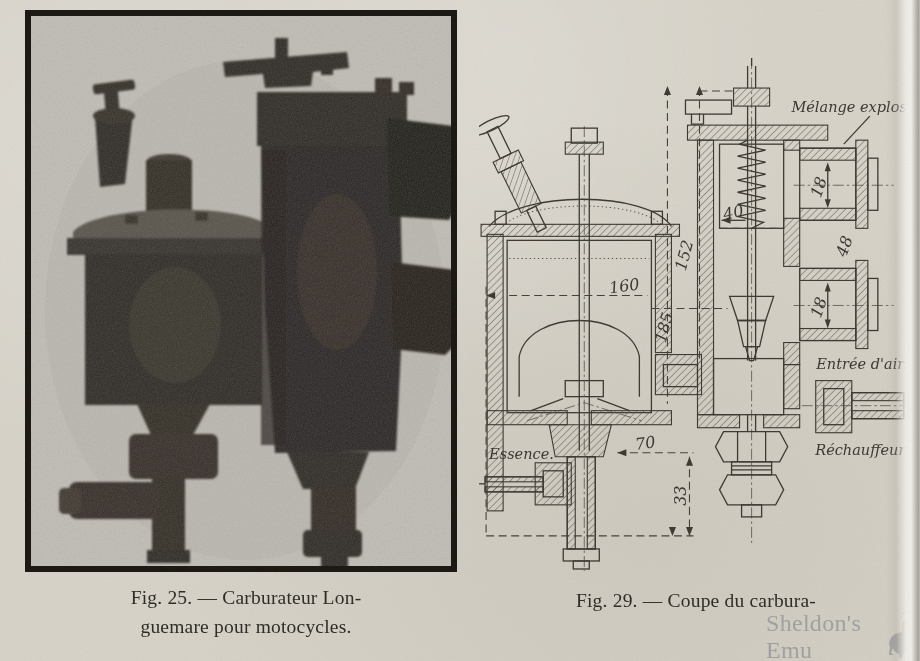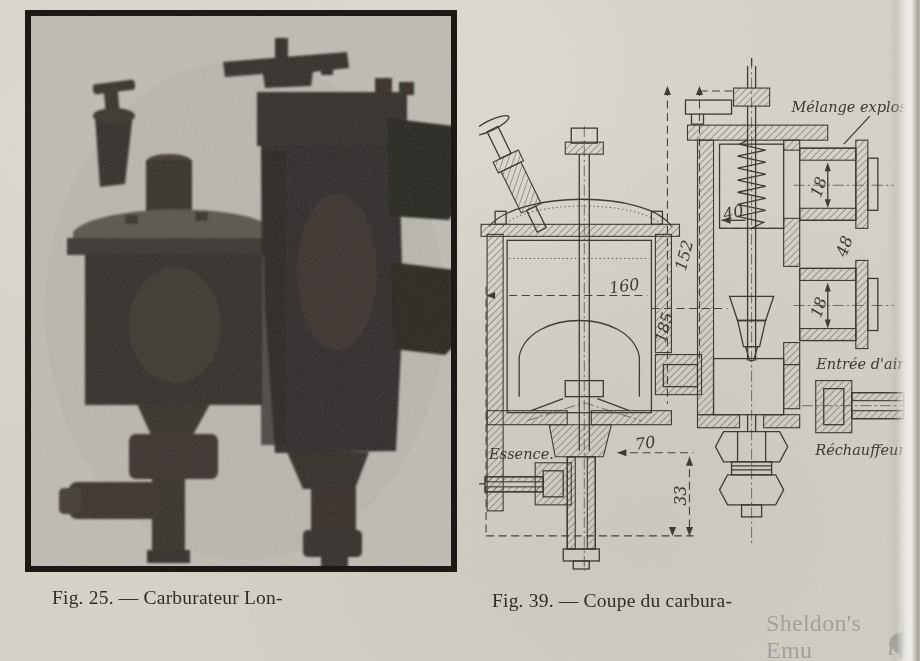--- a/index.html
+++ b/index.html
@@ -7,21 +7,21 @@
     width:920px;height:661px;position:relative;overflow:hidden;
     background:#d8d4ca;
     background-image:
       radial-gradient(ellipse at 15% 20%, rgba(255,255,255,.18), rgba(255,255,255,0) 45%),
       radial-gradient(ellipse at 70% 80%, rgba(120,114,104,.10), rgba(120,114,104,0) 55%),
       radial-gradient(ellipse at 55% 10%, rgba(255,255,255,.14), rgba(255,255,255,0) 40%);
     font-family:"Liberation Serif","DejaVu Serif",serif;
   }
   .photo-fig{position:absolute;left:25px;top:10px;width:432px;height:562px}
   .draw-fig{position:absolute;left:479px;top:58px;width:441px;height:517px}
-  .caption{position:absolute;text-align:left;font-size:19.5px;line-height:1.5;
+  .caption{position:absolute;text-align:center;font-size:19.5px;line-height:1.5;
     color:#2d2b26;letter-spacing:.2px}
   .cap25{left:52px;top:583px;width:388px}
   .cap26{left:492px;top:586px;width:408px}
   .caption .l2{display:block}
   .watermark{position:absolute;left:766px;top:610px;display:flex;align-items:flex-end;
     color:#a2a2a0;font-size:24px;letter-spacing:.3px}
   .watermark .emu{margin-left:2px}
   .page-edge{position:absolute;top:0;right:0;width:34px;height:661px;pointer-events:none;
     background:linear-gradient(to right, rgba(216,212,202,0) 0%, rgba(173,169,159,.25) 30%,
       #eeece7 58%, #f2f0ec 74%, #a6a39b 95%, #c2bfb8 100%);}
@@ -281,23 +281,24 @@
   <text class="num" x="332" y="138" transform="rotate(-70 338 133)">18</text>
   <text class="num" x="357" y="196" transform="rotate(-70 364 191)">48</text>
   <text class="num" x="332" y="258" transform="rotate(-70 338 253)">18</text>
   <text class="num" x="156" y="390" transform="rotate(-8 165 387)">70</text>
   <text class="num" x="196" y="446" transform="rotate(-90 202 441)">33</text>
 </svg>
 </div>
 
 <div class="caption cap25">
   <span>Fig. 25. — Carburateur Lon-</span>
+  <span class="l2">guemare pour motocycles.</span>
 </div>
 <div class="caption cap26">
-  <span>Fig. 39. — Coupe du carbura-</span>
+  <span>Fig. 29. — Coupe du carbura-</span>
 </div>
 
 <div class="watermark">
   <span>Sheldon's Emu</span>
   <span class="emu">
     <svg width="42" height="48" viewBox="0 0 42 48">
       <path fill="#a2a2a0" d="M31,1 c3,0 4,2 4,4 c0,2 -1,3 -2,4 l-2,2 c-1,1 -1,2 -1,4 l0,6 c5,2 8,6 8,11 c0,3 -1,5 -3,7 c1,0 3,-1 5,-2 c-1,3 -4,5 -7,6 c-2,1 -5,1 -7,0 l-2,5 l3,0 l0,1 l-5,0 l-1,-5 c-3,-1 -5,-3 -6,-6 l-2,5 l2,1 l0,1 l-4,0 l1,-8 c-1,-2 -1,-5 0,-7 c1,-3 4,-6 8,-7 l4,-1 l0,-6 c0,-3 1,-5 3,-7 l2,-2 c1,-1 1,-2 0,-3 c-1,-1 -2,-1 -3,0 l-2,1 c0,-3 3,-4 5,-4 Z"></path>
     </svg>
   </span>
 </div>

